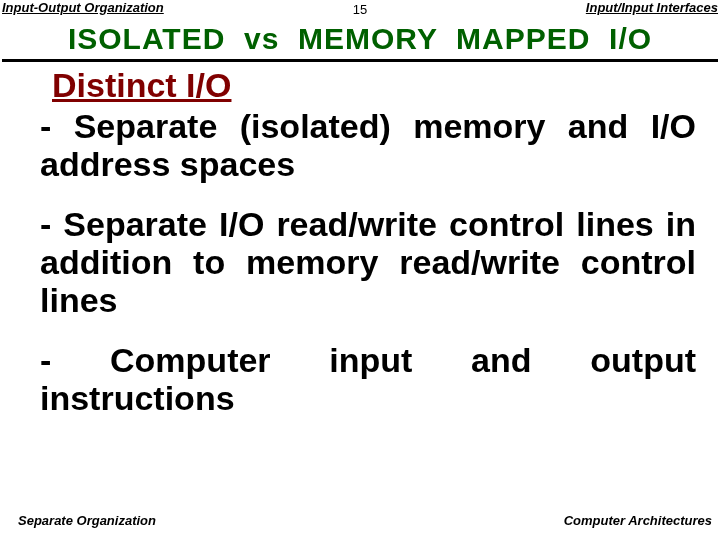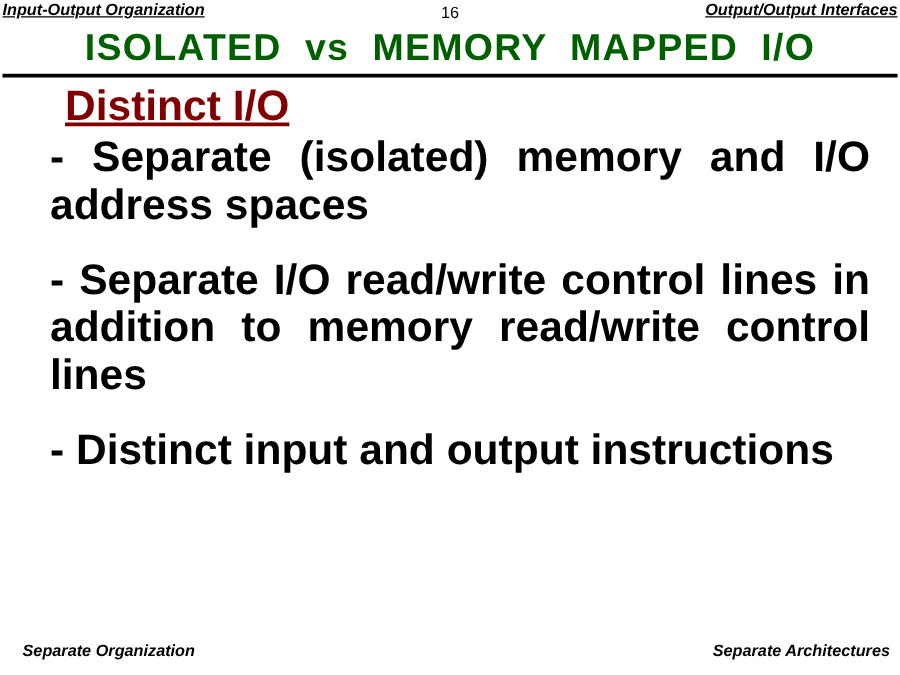--- a/index.html
+++ b/index.html
@@ -16,29 +16,29 @@
   .bullet { font-size: 34px; font-weight: bold; color: #000; line-height: 1.12; text-align: justify; margin-bottom: 22px; }
   .footer-left { position: absolute; left: 18px; bottom: 12px; font-size: 13px; font-style: italic; font-weight: bold; color: #000; }
   .footer-right { position: absolute; right: 8px; bottom: 12px; font-size: 13px; font-style: italic; font-weight: bold; color: #000; }
 </style>
 </head>
 <body>
 
 <div class="slide">
   <div class="top-row">
     <div class="top-left">Input-Output Organization</div>
-    <div class="top-center">16</div>
-    <div class="top-right">Output/Output Interfaces</div>
+    <div class="top-center">15</div>
+    <div class="top-right">Input/Input Interfaces</div>
   </div>
 
   <div class="title">ISOLATED  vs  MEMORY  MAPPED  I/O</div>
   <div class="rule"></div>
 
   <div class="body">
     <div class="section-head">Distinct I/O</div>
     <div class="bullet">- Separate (isolated) memory and I/O address spaces</div>
     <div class="bullet">- Separate I/O read/write control lines in addition to memory read/write control lines</div>
-    <div class="bullet">- Distinct input and output instructions</div>
+    <div class="bullet">- Computer input and output instructions</div>
   </div>
 
   <div class="footer-left">Separate Organization</div>
-  <div class="footer-right">Separate Architectures</div>
+  <div class="footer-right">Computer Architectures</div>
 </div>
 
 </body></html>

